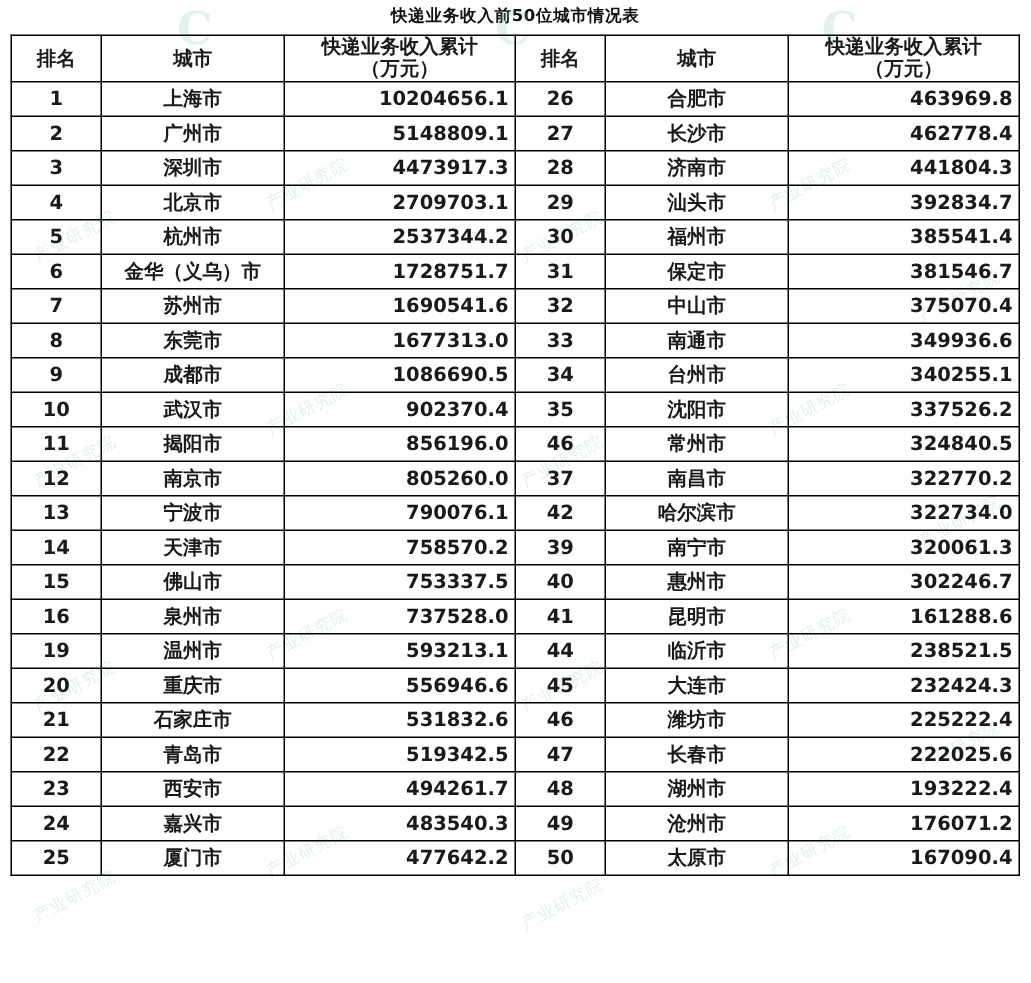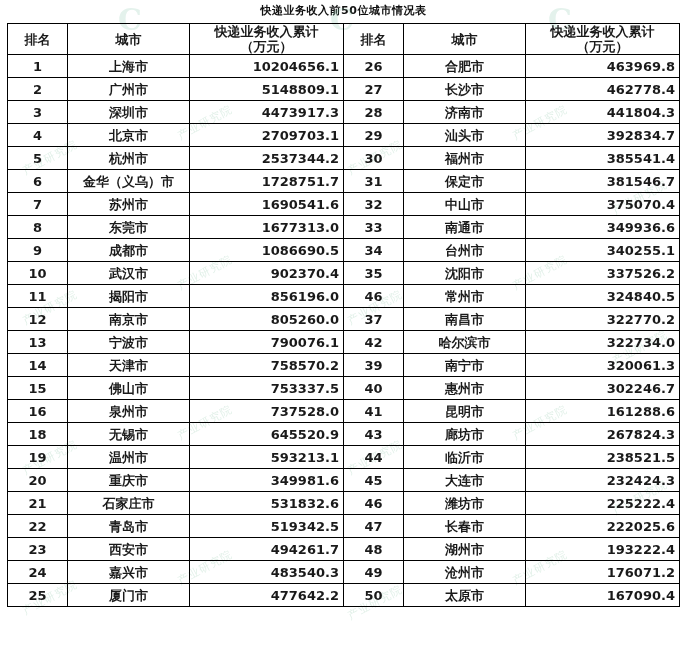--- a/index.html
+++ b/index.html
@@ -270,39 +270,31 @@
         </tr>
         <tr>
           <td class="c-rank">16</td>
           <td class="c-city">泉州市</td>
           <td class="c-rev">737528.0</td>
           <td class="c-rank">41</td>
           <td class="c-city">昆明市</td>
           <td class="c-rev">161288.6</td>
         </tr>
         <tr>
-          <td class="c-rank">18</td>
-          <td class="c-city">无锡市</td>
-          <td class="c-rev">645520.9</td>
-          <td class="c-rank">43</td>
-          <td class="c-city">廊坊市</td>
-          <td class="c-rev">267824.3</td>
-        </tr>
-        <tr>
           <td class="c-rank">19</td>
           <td class="c-city">温州市</td>
           <td class="c-rev">593213.1</td>
           <td class="c-rank">44</td>
           <td class="c-city">临沂市</td>
           <td class="c-rev">238521.5</td>
         </tr>
         <tr>
           <td class="c-rank">20</td>
           <td class="c-city">重庆市</td>
-          <td class="c-rev">349981.6</td>
+          <td class="c-rev">556946.6</td>
           <td class="c-rank">45</td>
           <td class="c-city">大连市</td>
           <td class="c-rev">232424.3</td>
         </tr>
         <tr>
           <td class="c-rank">21</td>
           <td class="c-city">石家庄市</td>
           <td class="c-rev">531832.6</td>
           <td class="c-rank">46</td>
           <td class="c-city">潍坊市</td>

